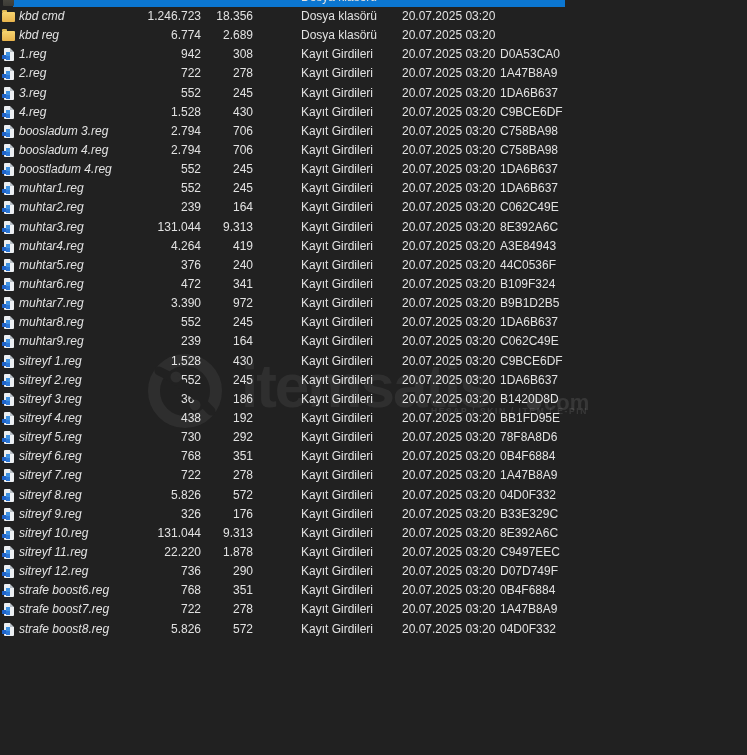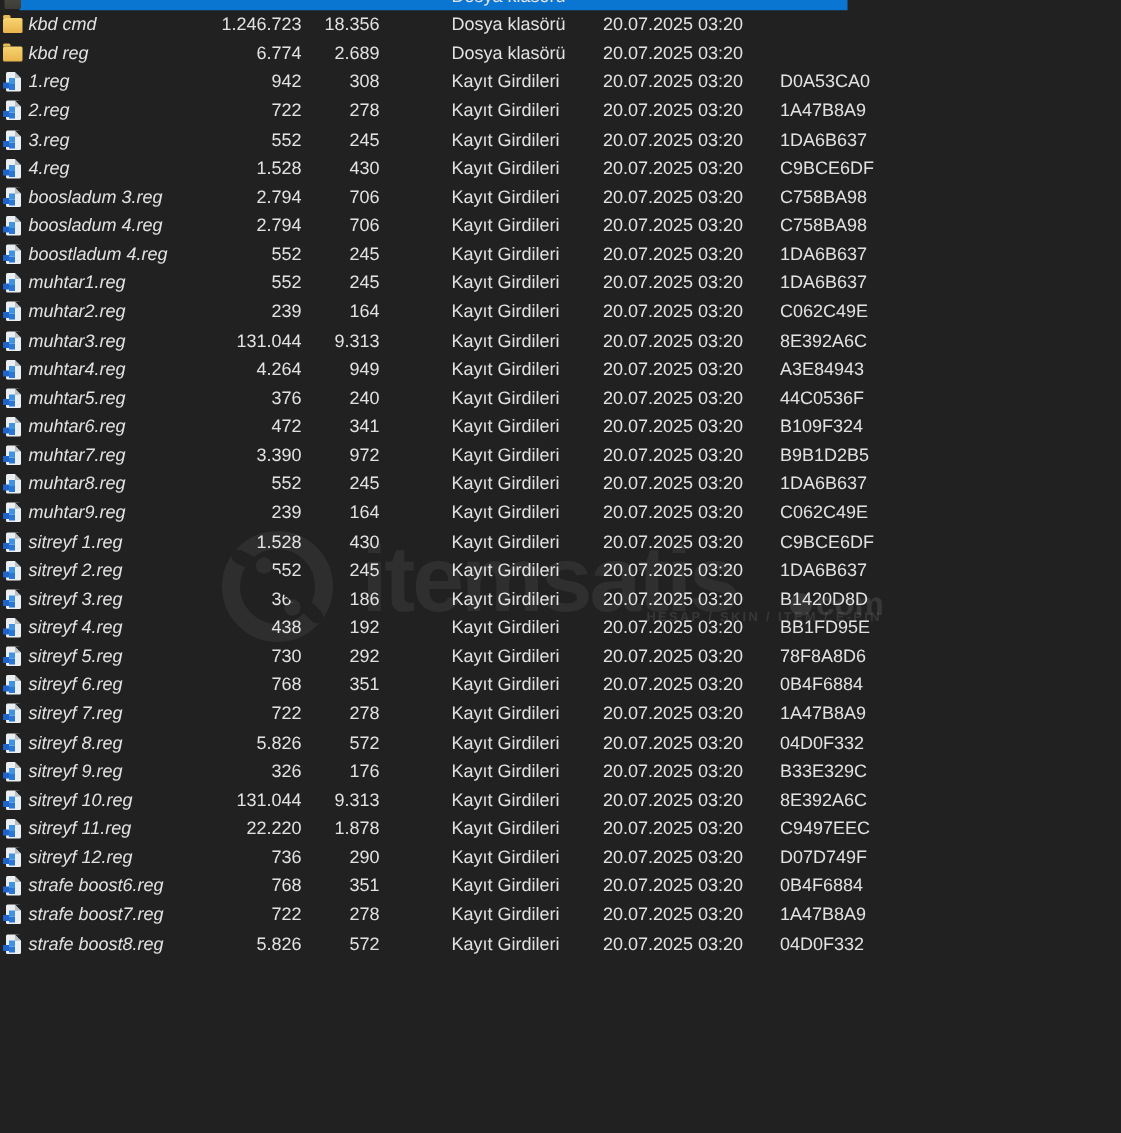--- a/index.html
+++ b/index.html
@@ -14,21 +14,21 @@
 
   
   .row { position:relative; height:19.15px; }
   .cell { position:absolute; top:0; height:100%; line-height:19.15px; white-space:nowrap; }
   .c-icon   { left:2px;  width:15px; }
   .c-name   { left:19px;font-style:italic; }
   .c-size   { left:100px;  width:101px; text-align:right; }
   .c-packed { left:181px; width:72px;  text-align:right; }
   .c-type   { left:281px;margin-left:20px; }
   .c-date   { left:402px; }
-  .c-crc    { left:500px;margin-left:20px; }
+  .c-crc    { left:500px; }
 
   
   .partial { height:7px; overflow:hidden; position:relative; }
   .partial .row { margin-top:-12px; }
   .sel-bg { position:absolute; top:0; bottom:0; left:13px; width:552px; background:#0b76d1; }
   .icon-frag { display:inline-block; width:11px; height:16px; margin-top:2px; margin-left:1px;
                background:linear-gradient(#55534a,#3c3b36); border-radius:1px; }
 
   
   .icon-folder { position:relative; display:inline-block; width:13px; height:10px; margin-top:5px;
@@ -182,21 +182,21 @@
     <span class="cell c-packed">9.313</span>
     <span class="cell c-type">Kayıt Girdileri</span>
     <span class="cell c-date">20.07.2025 03:20</span>
     <span class="cell c-crc">8E392A6C</span>
   </div>
 
   <div class="row">
     <span class="cell c-icon"><span class="icon-reg"></span></span>
     <span class="cell c-name">muhtar4.reg</span>
     <span class="cell c-size">4.264</span>
-    <span class="cell c-packed">949</span>
+    <span class="cell c-packed">419</span>
     <span class="cell c-type">Kayıt Girdileri</span>
     <span class="cell c-date">20.07.2025 03:20</span>
     <span class="cell c-crc">A3E84943</span>
   </div>
 
   <div class="row">
     <span class="cell c-icon"><span class="icon-reg"></span></span>
     <span class="cell c-name">muhtar5.reg</span>
     <span class="cell c-size">376</span>
     <span class="cell c-packed">240</span>

